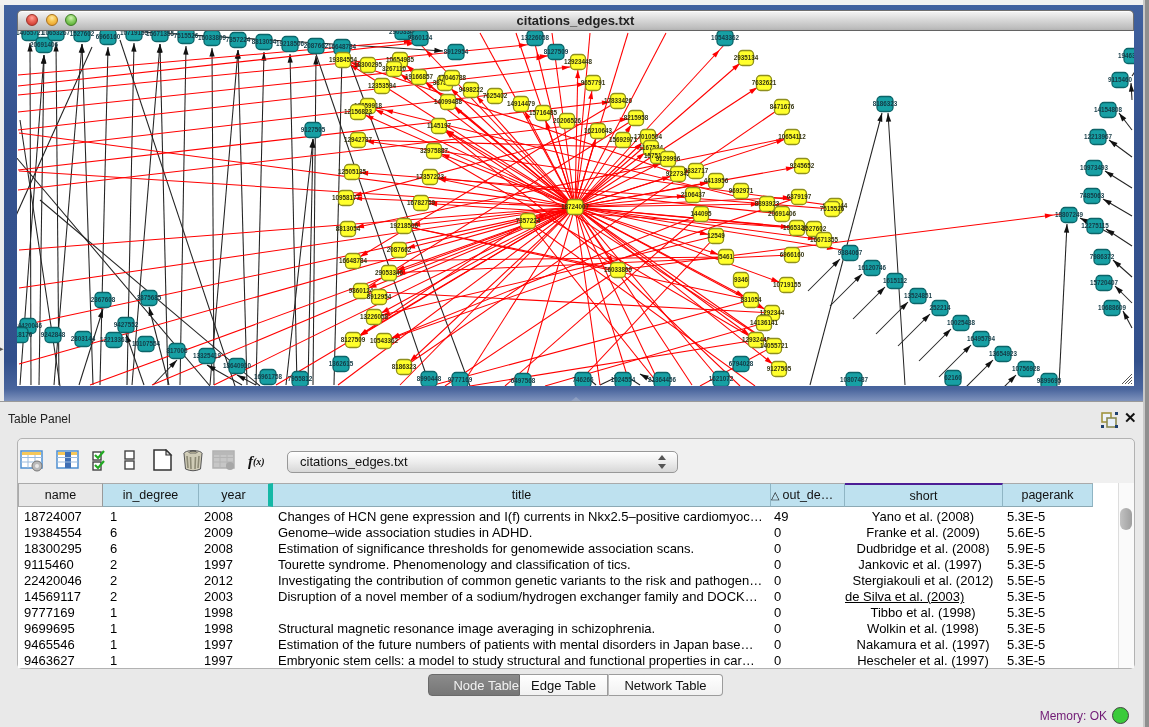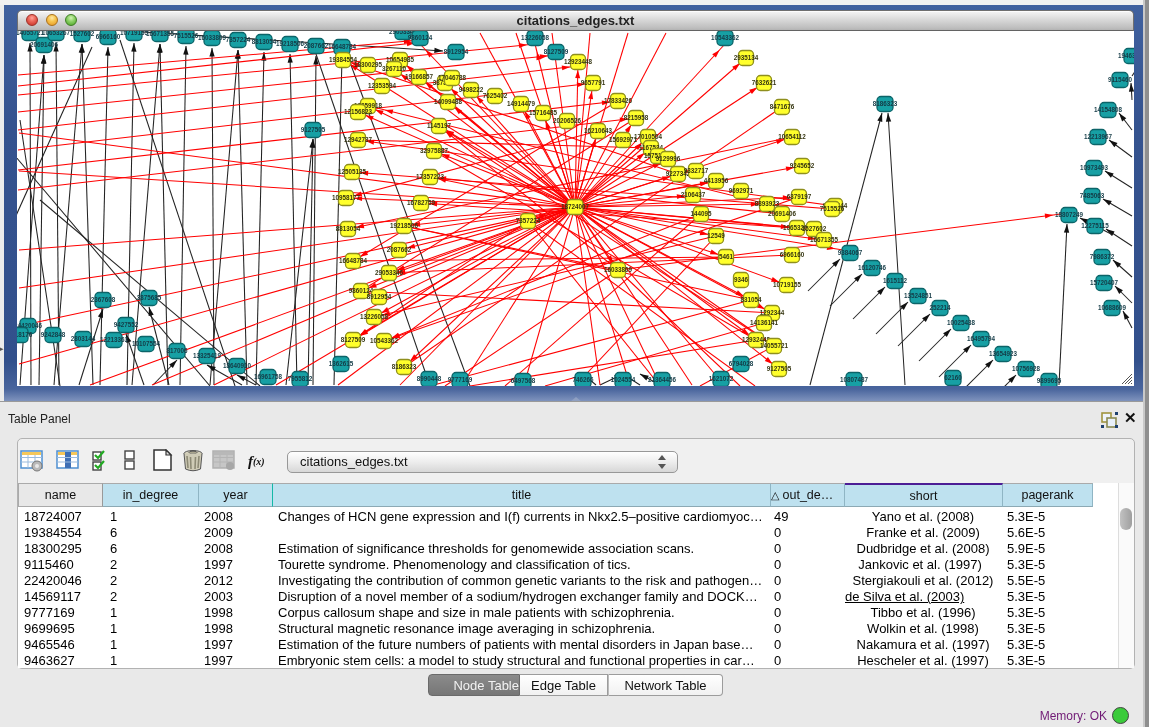--- a/index.html
+++ b/index.html
@@ -720,41 +720,42 @@
 <div style="position:absolute;left:300px;top:454px;font-size:13px;color:#111;">citations_edges.txt</div>
 <svg style="position:absolute;left:655px;top:454px;" width="14" height="16" viewBox="0 0 14 16">
   <path d="M7,1 L11,6 L3,6 Z" fill="#555"></path>
     <path d="M7,15 L11,10 L3,10 Z" fill="#555"></path>
 </svg>
 
 <div style="position:absolute;left:18px;top:483px;width:1116px;height:185px;background:#fff;"></div>
 <div style="position:absolute;left:18px;top:483px;height:24px;font-size:12.5px;color:#111;">
  <div style="position:absolute;left:0px;width:85px;height:24px;background:#e8e8e8;border:1px solid #aaa;border-right:1px solid #999;text-align:center;line-height:23px;">name</div>
  <div style="position:absolute;left:85px;width:96px;height:24px;background:#bee1ef;border-top:1px solid #aaa;border-bottom:1px solid #8ca9b4;border-right:1px solid #8fb5c4;text-align:center;line-height:23px;">in_degree</div>
- <div style="position:absolute;left:181px;width:74px;height:24px;background:#bee1ef;border-top:1px solid #aaa;border-bottom:1px solid #8ca9b4;border-right:1px solid #14b8a6;text-align:center;line-height:23px;">year</div>
+ <div style="position:absolute;left:181px;width:74px;height:24px;background:#bee1ef;border-top:1px solid #aaa;border-bottom:1px solid #8ca9b4;border-right:5px solid #14b8a6;text-align:center;line-height:23px;">year</div>
  <div style="position:absolute;left:255px;width:498px;height:24px;background:#bee1ef;border-top:1px solid #aaa;border-bottom:1px solid #8ca9b4;border-right:1px solid #8fb5c4;text-align:center;line-height:23px;">title</div>
  <div style="position:absolute;left:753px;width:74px;height:24px;background:#bee1ef;border-top:1px solid #aaa;border-bottom:1px solid #8ca9b4;border-right:1px solid #8fb5c4;text-align:left;line-height:23px;"><span style="font-size:11px;">△ </span>out_de…</div>
  <div style="position:absolute;left:827px;width:158px;height:24px;background:#bee1ef;border-top:2px solid #4c1d95;border-bottom:1px solid #8ca9b4;border-right:1px solid #8fb5c4;text-align:center;line-height:23px;">short</div>
  <div style="position:absolute;left:985px;width:90px;height:24px;background:#bee1ef;border-top:1px solid #aaa;border-bottom:1px solid #8ca9b4;border-right:1px solid #8fb5c4;text-align:center;line-height:23px;">pagerank</div>
 </div>
 
 <div style="position:absolute;left:18px;top:509px;width:1116px;font-size:13px;color:#000;">
 <div style="position:absolute;left:0;top:0px;width:1100px;height:16px;">
 <span style="position:absolute;left:6px;">18724007</span>
 <span style="position:absolute;left:92px;">1</span>
 <span style="position:absolute;left:186px;">2008</span>
 <span style="position:absolute;left:260px;width:495px;overflow:hidden;white-space:nowrap;">Changes of HCN gene expression and I(f) currents in Nkx2.5–positive cardiomyoc…</span>
 <span style="position:absolute;left:756px;">49</span>
 <span style="position:absolute;left:827px;width:156px;text-align:center;">Yano et al. (2008)</span>
 <span style="position:absolute;left:989px;">5.3E-5</span>
 </div>
 <div style="position:absolute;left:0;top:16px;width:1100px;height:16px;">
 <span style="position:absolute;left:6px;">19384554</span>
 <span style="position:absolute;left:92px;">6</span>
 <span style="position:absolute;left:186px;">2009</span>
+<span style="position:absolute;left:260px;width:495px;overflow:hidden;white-space:nowrap;">Genome–wide association studies in ADHD.</span>
 <span style="position:absolute;left:756px;">0</span>
 <span style="position:absolute;left:827px;width:156px;text-align:center;">Franke et al. (2009)</span>
 <span style="position:absolute;left:989px;">5.6E-5</span>
 </div>
 <div style="position:absolute;left:0;top:32px;width:1100px;height:16px;">
 <span style="position:absolute;left:6px;">18300295</span>
 <span style="position:absolute;left:92px;">6</span>
 <span style="position:absolute;left:186px;">2008</span>
 <span style="position:absolute;left:260px;width:495px;overflow:hidden;white-space:nowrap;">Estimation of significance thresholds for genomewide association scans.</span>
 <span style="position:absolute;left:756px;">0</span>
@@ -785,23 +786,22 @@
 <span style="position:absolute;left:186px;">2003</span>
 <span style="position:absolute;left:260px;width:495px;overflow:hidden;white-space:nowrap;">Disruption of a novel member of a sodium/hydrogen exchanger family and DOCK…</span>
 <span style="position:absolute;left:756px;">0</span>
 <span style="position:absolute;left:827px;width:156px;text-align:left;text-decoration:underline;">de Silva et al. (2003)</span>
 <span style="position:absolute;left:989px;">5.3E-5</span>
 </div>
 <div style="position:absolute;left:0;top:96px;width:1100px;height:16px;">
 <span style="position:absolute;left:6px;">9777169</span>
 <span style="position:absolute;left:92px;">1</span>
 <span style="position:absolute;left:186px;">1998</span>
-<span style="position:absolute;left:260px;width:495px;overflow:hidden;white-space:nowrap;">Corpus callosum shape and size in male patients with schizophrenia.</span>
 <span style="position:absolute;left:756px;">0</span>
-<span style="position:absolute;left:827px;width:156px;text-align:center;">Tibbo et al. (1996)</span>
+<span style="position:absolute;left:827px;width:156px;text-align:center;">Tibbo et al. (1998)</span>
 <span style="position:absolute;left:989px;">5.3E-5</span>
 </div>
 <div style="position:absolute;left:0;top:112px;width:1100px;height:16px;">
 <span style="position:absolute;left:6px;">9699695</span>
 <span style="position:absolute;left:92px;">1</span>
 <span style="position:absolute;left:186px;">1998</span>
 <span style="position:absolute;left:260px;width:495px;overflow:hidden;white-space:nowrap;">Structural magnetic resonance image averaging in schizophrenia.</span>
 <span style="position:absolute;left:756px;">0</span>
 <span style="position:absolute;left:827px;width:156px;text-align:center;">Wolkin et al. (1998)</span>
 <span style="position:absolute;left:989px;">5.3E-5</span>

